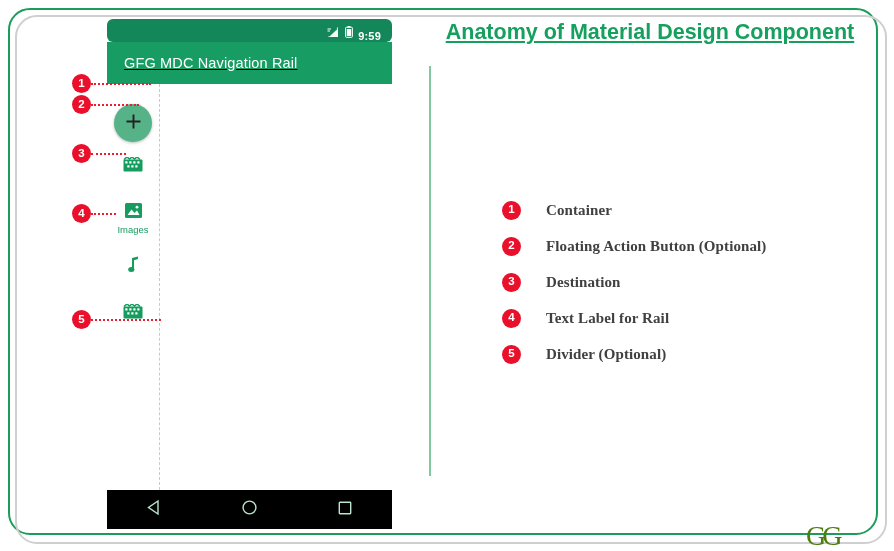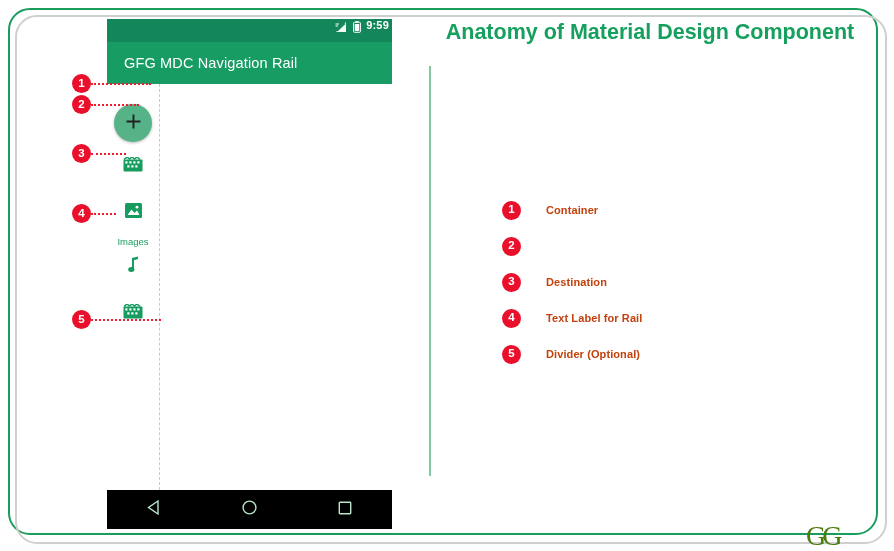--- a/index.html
+++ b/index.html
@@ -52,41 +52,43 @@
     left: 107px; top: 19px;
     width: 285px; height: 510px;
     background: #ffffff;
   }
   .statusbar {
     position: absolute;
     left: 0; top: 0;
     width: 285px; height: 23px;
     background: #13875a;
     display: flex;
-    align-items: flex-start;
+    align-items: flex-end;
     justify-content: flex-end;
-    padding-right: 3px;
+    padding-right: 11px;
     box-sizing: border-box;
     gap: 5px;
+    border-radius: 6px;
   }
   .sb-time {
     color: #ffffff;
     font-size: 11px;
     font-weight: bold;
     letter-spacing: .2px;
   }
   .sb-icon { display: block; }
 
   .appbar {
     position: absolute;
     left: 0; top: 23px;
     width: 285px; height: 42px;
     background: #179c63;
     display: flex;
     align-items: center;
+    text-decoration: underline;
   }
   .appbar-title {
     color: #ffffff;
     font-size: 14.5px;
     padding-left: 17px;
     letter-spacing: .15px;
   }
 
   .phone-body {
     position: absolute;
@@ -118,21 +120,20 @@
     align-items: center;
     justify-content: center;
   }
   .rail-item {
     position: absolute;
     left: 0;
     width: 52px;
     display: flex;
     flex-direction: column;
     align-items: center;
-    gap: 12px;
   }
   .rail-item .ri-label {
     color: #169c5f;
     font-size: 9.5px;
     margin-top: 1px;
     line-height: 11px;
   }
 
   
   .navbar {
@@ -170,20 +171,21 @@
   
   .title {
     position: absolute;
     left: 430px; top: 18px;
     width: 440px;
     text-align: center;
     color: #15a05e;
     font-size: 21.5px;
     font-weight: bold;
     line-height: 28px;
+    text-decoration: underline;
   }
   .legend {
     position: absolute;
     left: 502px; top: 192px;
     width: 370px;
   }
   .legend-row {
     display: flex;
     align-items: center;
     height: 36px;
@@ -196,24 +198,25 @@
     font-size: 11.5px;
     font-weight: bold;
     display: flex;
     align-items: center;
     justify-content: center;
     flex: 0 0 auto;
     line-height: 1;
   }
   .legend-label {
     margin-left: 25px;
-    color: #c2410c;
-    font-size: 11px;
+    color: #404040;
+    font-size: 15px;
     font-weight: bold;
     letter-spacing: .1px;
+    font-family: Liberation Serif, serif;
   }
 
   
   .gfg-logo {
     position: absolute;
     left: 806px; top: 516px;
     color: #4d7c0f;
     font-family: "Liberation Serif", serif;
     font-size: 28px;
     letter-spacing: -4px;
@@ -363,20 +366,21 @@
     <div>Anatomy of Material Design Component</div>
   </div>
 
   <div class="legend">
     <div class="legend-row">
       <span class="legend-badge">1</span>
       <span class="legend-label">Container</span>
     </div>
     <div class="legend-row">
       <span class="legend-badge">2</span>
+      <span class="legend-label">Floating Action Button (Optional)</span>
     </div>
     <div class="legend-row">
       <span class="legend-badge">3</span>
       <span class="legend-label">Destination</span>
     </div>
     <div class="legend-row">
       <span class="legend-badge">4</span>
       <span class="legend-label">Text Label for Rail</span>
     </div>
     <div class="legend-row">

